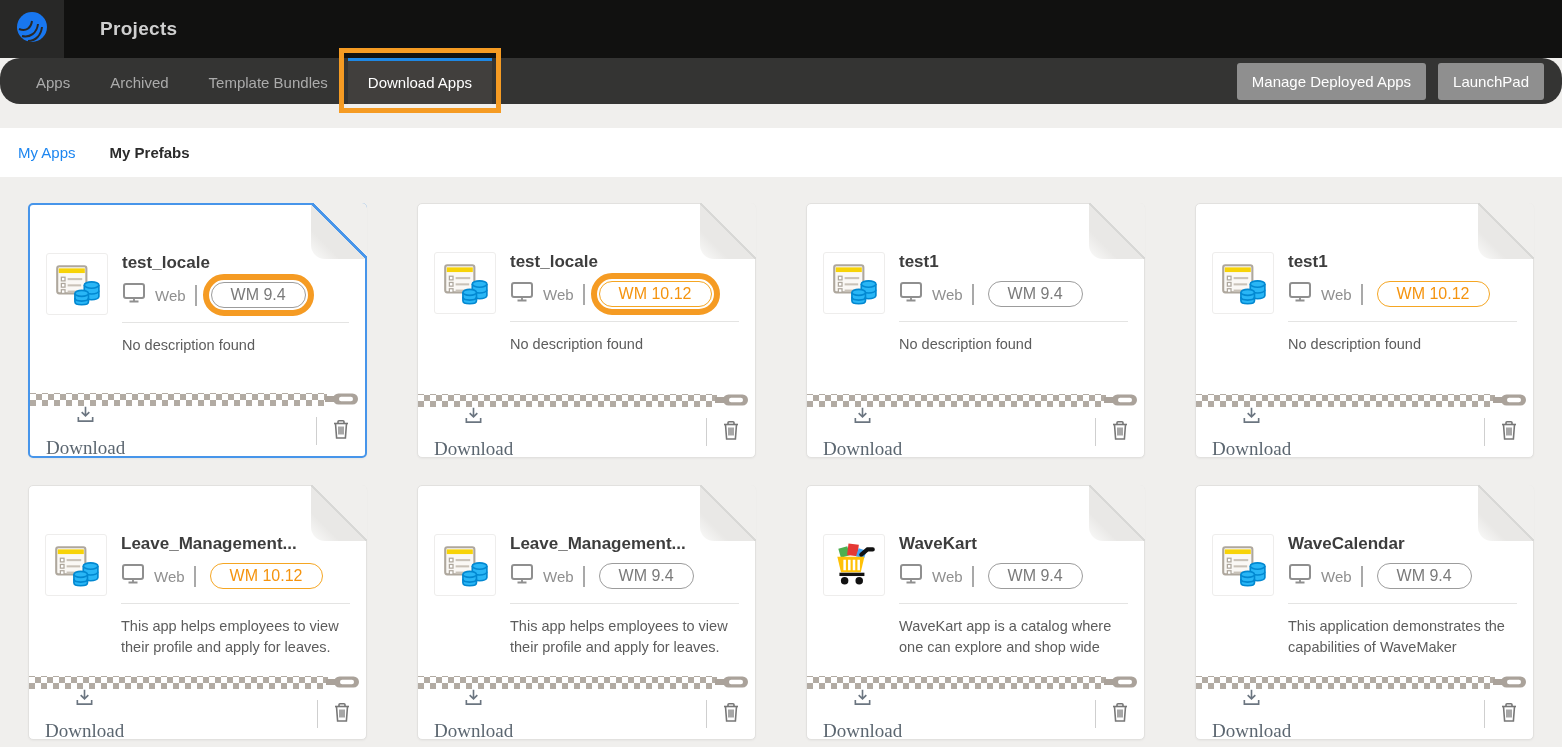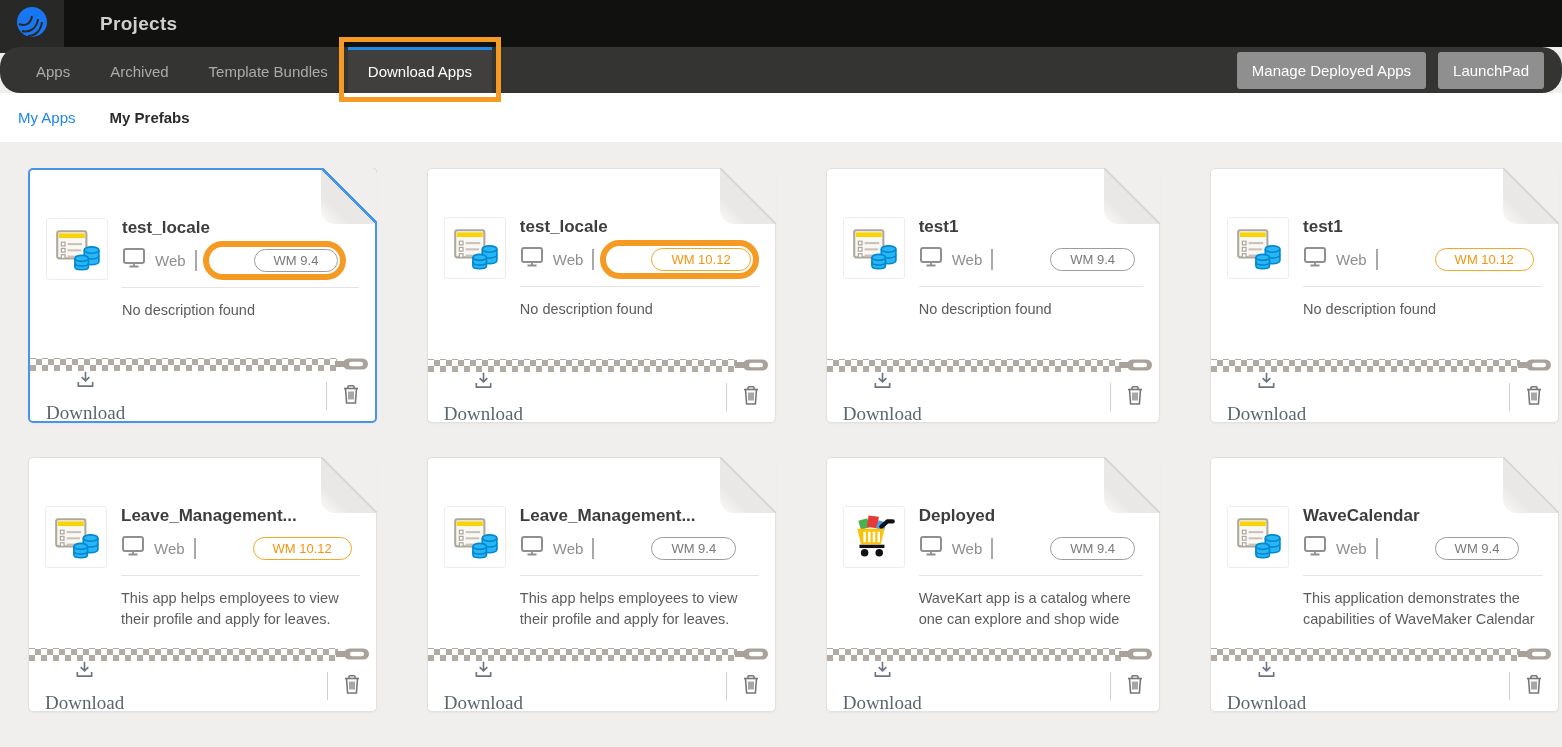--- a/index.html
+++ b/index.html
@@ -1,59 +1,59 @@
 <!DOCTYPE html>
 <html><head>
 <meta charset="utf-8">
 <style>
   * { margin:0; padding:0; box-sizing:border-box; }
   html,body { width:1562px; height:747px; overflow:hidden; }
   body { font-family:"Liberation Sans", sans-serif; background:#f0efed; }
 
   
-  .header { height:47px; background:#111110; display:flex; align-items:center; }
+  .header { height:58px; background:#111110; display:flex; align-items:center; }
   .logo-tile { width:64px; height:58px; background:#282827; display:flex; align-items:center; justify-content:center; flex:0 0 auto; }
   .page-title { color:#cfcfcf; font-size:19px; font-weight:700; margin-left:36px; letter-spacing:.3px; }
 
   
   .nav { height:46px; background:#343433; display:flex; align-items:stretch; position:relative; z-index:6;border-radius:20px; }
   .tabs { display:flex; align-items:stretch; margin-left:16px; }
   .tab { position:relative; display:flex; align-items:center; padding:0 20px; font-size:15px; color:#ababab; border-top:3px solid transparent; cursor:pointer; }
   .tab.active { background:#413f3d; color:#fff; border-top:3px solid #1e88e5; }
   .tab-annotation { position:absolute; top:-13px; bottom:-9px; left:-9px; right:-9px; border:5px solid #f59b23; pointer-events:none; }
   .nav-actions { margin-left:auto; display:flex; align-items:center; gap:12px; padding-right:18px; }
   .nav-btn { background:#8f8f8f; color:#fff; border:none; border-radius:3px; height:37px; padding:0 15px; font-size:15px; font-family:"Liberation Sans",sans-serif; cursor:pointer; }
 
   
-  .subnav { height:49px; background:#fff; display:flex; align-items:center; gap:34px; padding:0 18px; position:relative; z-index:1; }
+  .subnav { height:49px; background:#fff; display:flex; align-items:center; gap:34px; padding:0 18px; position:relative; z-index:1;margin-top:24px; }
   .subnav-item { font-size:15px; color:#2b2b2b; font-weight:600; cursor:pointer; }
   .subnav-item.active { color:#1d86f0; font-weight:400; }
 
   
   .content { padding:26px 28px; }
-  .grid { display:grid; grid-template-columns:repeat(4, 1fr); gap:34px 50px; }
+  .grid { display:grid; grid-template-columns:repeat(4, 1fr); gap:27px 50px; }
 
   
   .card { position:relative; background:#fff; border:1px solid #e2e1df; border-radius:5px; height:255px; display:flex; flex-direction:column; box-shadow:0 1px 2px rgba(0,0,0,.04); }
   .card.selected { border:2px solid #4795ea; }
   .fold { position:absolute; top:-1px; right:-1px; width:56px; height:56px; border-bottom-left-radius:14px; border-top-right-radius:5px;
           background:linear-gradient(225deg, #f0efed 0 calc(50% - 1px), #d8d8d6 calc(50% - 1px) calc(50% + 1px), #e9e8e6 calc(50% + 1px) 74%, #fbfbfa 100%); }
   .card.selected .fold { top:-2px; right:-2px;
           background:linear-gradient(225deg, #f0efed 0 calc(50% - 2px), #4795ea calc(50% - 2px) calc(50% + 1px), #e9e8e6 calc(50% + 1px) 74%, #fbfbfa 100%); }
 
   .card-head { flex:1; display:flex; gap:14px; padding:48px 16px 0 16px; overflow:hidden; }
   .app-icon { width:62px; height:62px; border:1px solid #eeedec; border-radius:3px; background:#fff; display:flex; align-items:center; justify-content:center; flex:0 0 auto; }
   .card-info { flex:1; min-width:0; }
   .app-name { font-size:17px; font-weight:700; color:#3d3d3d; white-space:nowrap; overflow:hidden; }
   .meta { display:flex; align-items:center; gap:9px; margin-top:8px; height:28px; }
   .platform-label { font-size:15px; color:#8f8f8f; }
   .pipe { width:2px; height:21px; background:#a9a9a9; }
   .badge-wrap { display:inline-flex; border:6px solid transparent; border-radius:999px; padding:2px; margin:-10px 0 -10px -3px; }
   .badge-wrap.ring { border-color:#f59b23; }
-  .badge { display:inline-block; padding:3px 19px; border-radius:999px; font-size:13px; background:#fff; white-space:nowrap;margin-left:43px; }
+  .badge { display:inline-block; padding:3px 19px; border-radius:999px; font-size:16px; background:#fff; white-space:nowrap; }
   .badge.gray { border:1px solid #9c9c9c; color:#7a7a7a; }
   .badge.orange { border:1px solid #f5a623; color:#f5940f; }
   .info-divider { border:none; border-top:1px solid #e4e4e3; margin:13px 0 12px 0; }
   .app-desc { font-size:14.5px; color:#5c5c5c; line-height:1.45; max-height:44px; overflow:hidden; }
 
   
   .zipper { display:flex; align-items:center; height:14px; flex:0 0 auto; padding-right:6px; }
   .teeth { flex:1; height:13px; background:conic-gradient(#b2aba3 25%, transparent 0 50%, #b2aba3 0 75%, transparent 0); background-size:12px 12px; background-position:0 1px; }
   .pull { flex:0 0 auto; margin-left:-2px; display:flex; align-items:center; }
 
@@ -602,21 +602,21 @@
           <rect x="27" y="9" width="8" height="8" fill="#42a5f5" transform="rotate(18 31 13)"></rect>
           <path d="M31 14l6-5h5" fill="none" stroke="#111" stroke-width="4" stroke-linecap="round"></path>
           <polygon points="8,16 34,16 30.5,31 11.5,31" fill="#ffc107"></polygon>
           <path d="M15 19v10M19.5 19v10M24 19v10M28.5 19v10" stroke="#fff" stroke-width="2.4"></path>
           <path d="M10 33h24" stroke="#111" stroke-width="3.2"></path>
           <circle cx="15" cy="39" r="3.6" fill="#111"></circle>
           <circle cx="29" cy="39" r="3.6" fill="#111"></circle>
         </svg>
       </span>
       <div class="card-info">
-        <div class="app-name">Deployed</div>
+        <div class="app-name">WaveKart</div>
         <div class="meta">
           <span>
             <svg width="24" height="22" viewBox="0 0 24 22">
               <rect x="2" y="2" width="20" height="14" rx="2" fill="none" stroke="#8f8f8f" stroke-width="2"></rect>
               <path d="M12 16v3M7.5 19.5h9" stroke="#8f8f8f" stroke-width="1.8" fill="none"></path>
             </svg>
           </span>
           <span class="platform-label">Web</span>
           <span class="pipe"></span>
           <span class="badge-wrap">

